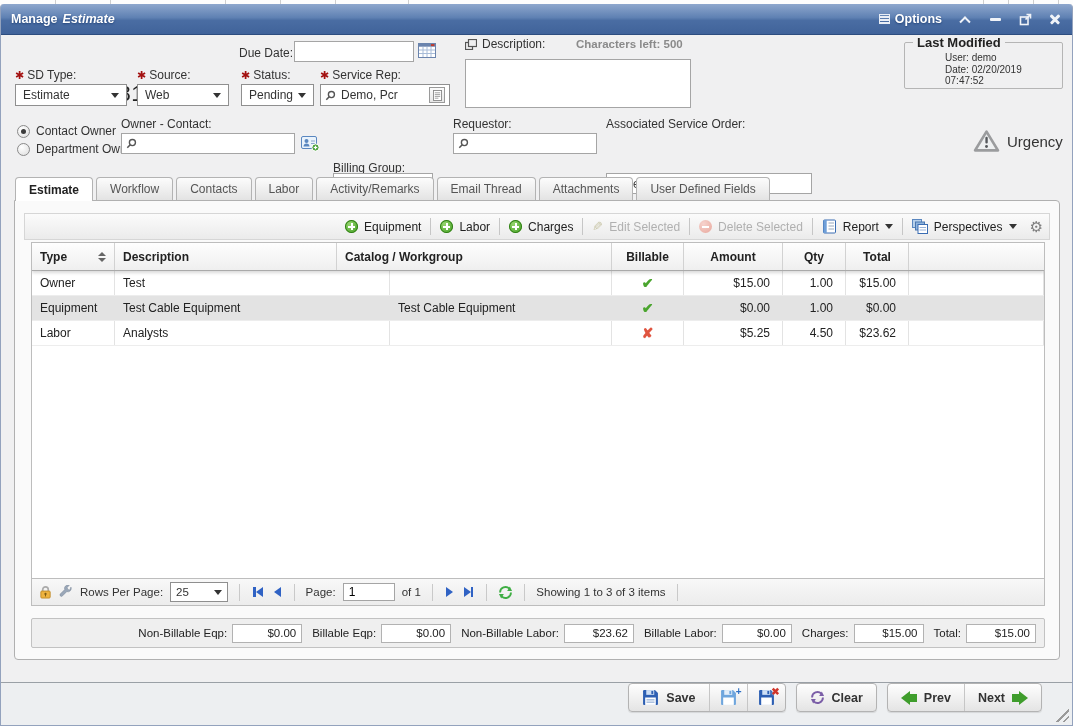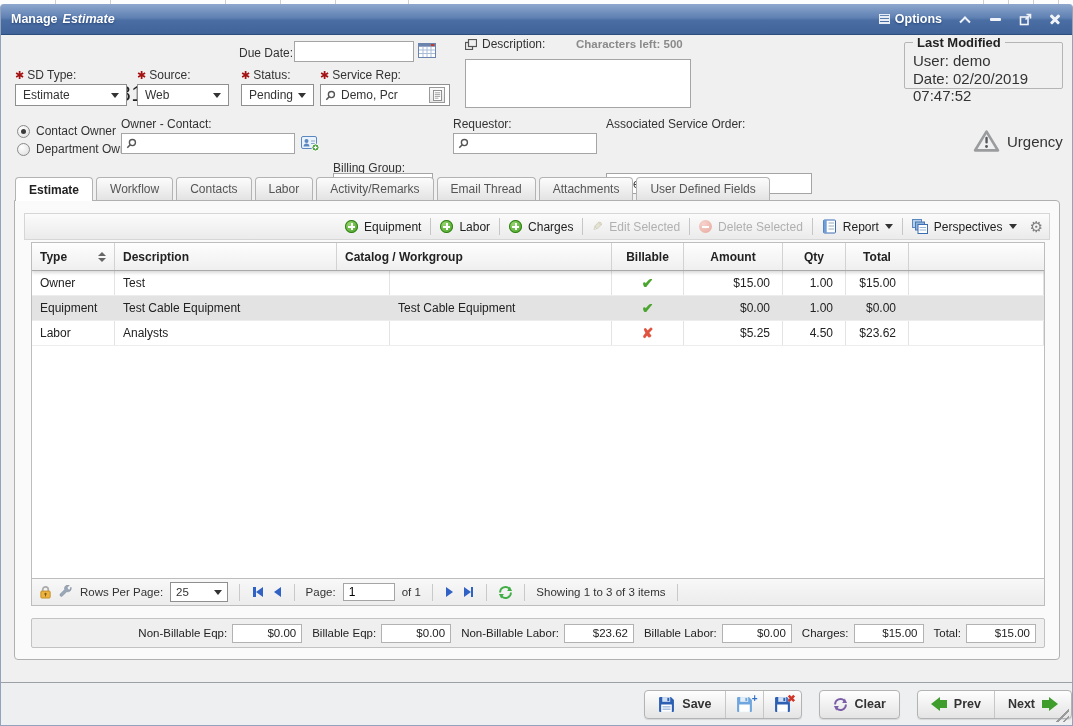--- a/index.html
+++ b/index.html
@@ -47,21 +47,21 @@
   .lookup { background:#fff; border:1px solid #a5a5a5; height:21px; display:flex; align-items:center; gap:5px; padding:0 4px; font-size:12px; }
   .lookup.h22 { height:22px; border-color:#8f8f8f; }
   .mini-btn { margin-left:auto; width:16px; height:16px; border:1px solid #9a9a9a; background:linear-gradient(#fbfbfb,#e7e7e7); display:flex; align-items:center; justify-content:center; cursor:pointer; }
 
   .desc-head { display:flex; align-items:center; gap:5px; }
   .chars-left { font-size:11.5px; font-weight:bold; color:#8a8a8a; }
   textarea.desc { width:226px; height:49px; border:1px solid #a5a5a5; background:#fff; resize:none; font-family:"Liberation Sans",sans-serif; font-size:12px; padding:3px; }
 
   fieldset.lastmod { border:1px solid #b5b5b5; border-radius:2px; padding:1px 8px 4px 8px; background:#f0f0f1; }
   fieldset.lastmod legend { font-size:13px; font-weight:bold; color:#222; padding:0 4px; }
-  .lastmod-line { font-size:15px; color:#333; margin-top:1px; }
+  .lastmod-line { font-size:10px; color:#333; margin-top:1px;margin-left:32px; }
 
   .radio-row { display:flex; align-items:center; gap:6px; cursor:pointer; }
   .radio { width:13px; height:13px; border-radius:50%; border:1px solid #8a8a8a; background:radial-gradient(circle at 35% 30%, #ffffff, #dcdcdc); position:relative; flex:none; }
   .radio-row[data-selected="true"] .radio::after { content:""; position:absolute; left:3px; top:3px; width:5px; height:5px; border-radius:50%; background:#3b3b3b; }
 
   
   .tabs { position:absolute; top:173px; left:14px; display:flex; gap:3px; z-index:3; }
   .tab { height:23px; padding:0 13px; display:flex; align-items:center; font-size:12px; color:#555;
          background:linear-gradient(#fcfcfc,#e3e3e3); border:1px solid #b3b3b3; border-bottom:none; border-radius:4px 4px 0 0; cursor:pointer; white-space:nowrap; }
   .tab[data-active="true"] { background:#fff; color:#222; font-weight:bold; height:24px; margin-bottom:-1px; }
@@ -119,21 +119,21 @@
   
   .summary { position:absolute; top:417px; left:16px; width:1014px; height:30px; background:#efefef;
              border:1px solid #c2c2c2; border-radius:2px; display:flex; align-items:center; justify-content:flex-end;
              padding:0 8px; font-size:11.5px; color:#222; }
   .sum-item { display:flex; align-items:center; gap:5px; margin-left:10px; white-space:nowrap; }
   .sum-val { width:70px; height:19px; background:#fff; border:1px solid #b2b2b2; display:flex; align-items:center; justify-content:flex-end; padding:0 5px; font-size:11.5px; }
 
   
   .footer-divider { position:absolute; left:0; right:0; top:678px; height:1px; background:#9aa0a6; }
   .footer { position:absolute; left:0; right:0; top:679px; bottom:0; background:#edeff1;
-            display:flex; align-items:center; justify-content:flex-end; gap:17px; }
+            display:flex; justify-content:flex-end; gap:10px; padding-right:30px; }
   .btn-group { display:flex; align-items:stretch; height:29px; border:1px solid #b3b3b3; border-radius:4px;
                background:linear-gradient(#fefefe,#e4e4e4); box-shadow:0 1px 1px rgba(0,0,0,0.1); overflow:hidden; }
   .btn { display:flex; align-items:center; gap:7px; padding:0 13px; font-size:12.5px; font-weight:bold; color:#333; cursor:pointer; white-space:nowrap; }
   .btn.standalone { height:29px; border:1px solid #b3b3b3; border-radius:4px; background:linear-gradient(#fefefe,#e4e4e4); box-shadow:0 1px 1px rgba(0,0,0,0.1); }
   .btn + .btn { border-left:1px solid #c6c6c6; }
   .btn.icon-only { padding:0 10px; position:relative; }
   .badge { position:absolute; top:3px; right:5px; font-size:10px; font-weight:bold; line-height:1; }
   .badge.plus { color:#2d6fc4; text-shadow:0 0 2px #fff; }
   .badge.cross { color:#d0352a; text-shadow:0 0 2px #fff; }
   .arrow-left, .arrow-right { display:flex; align-items:center; }

